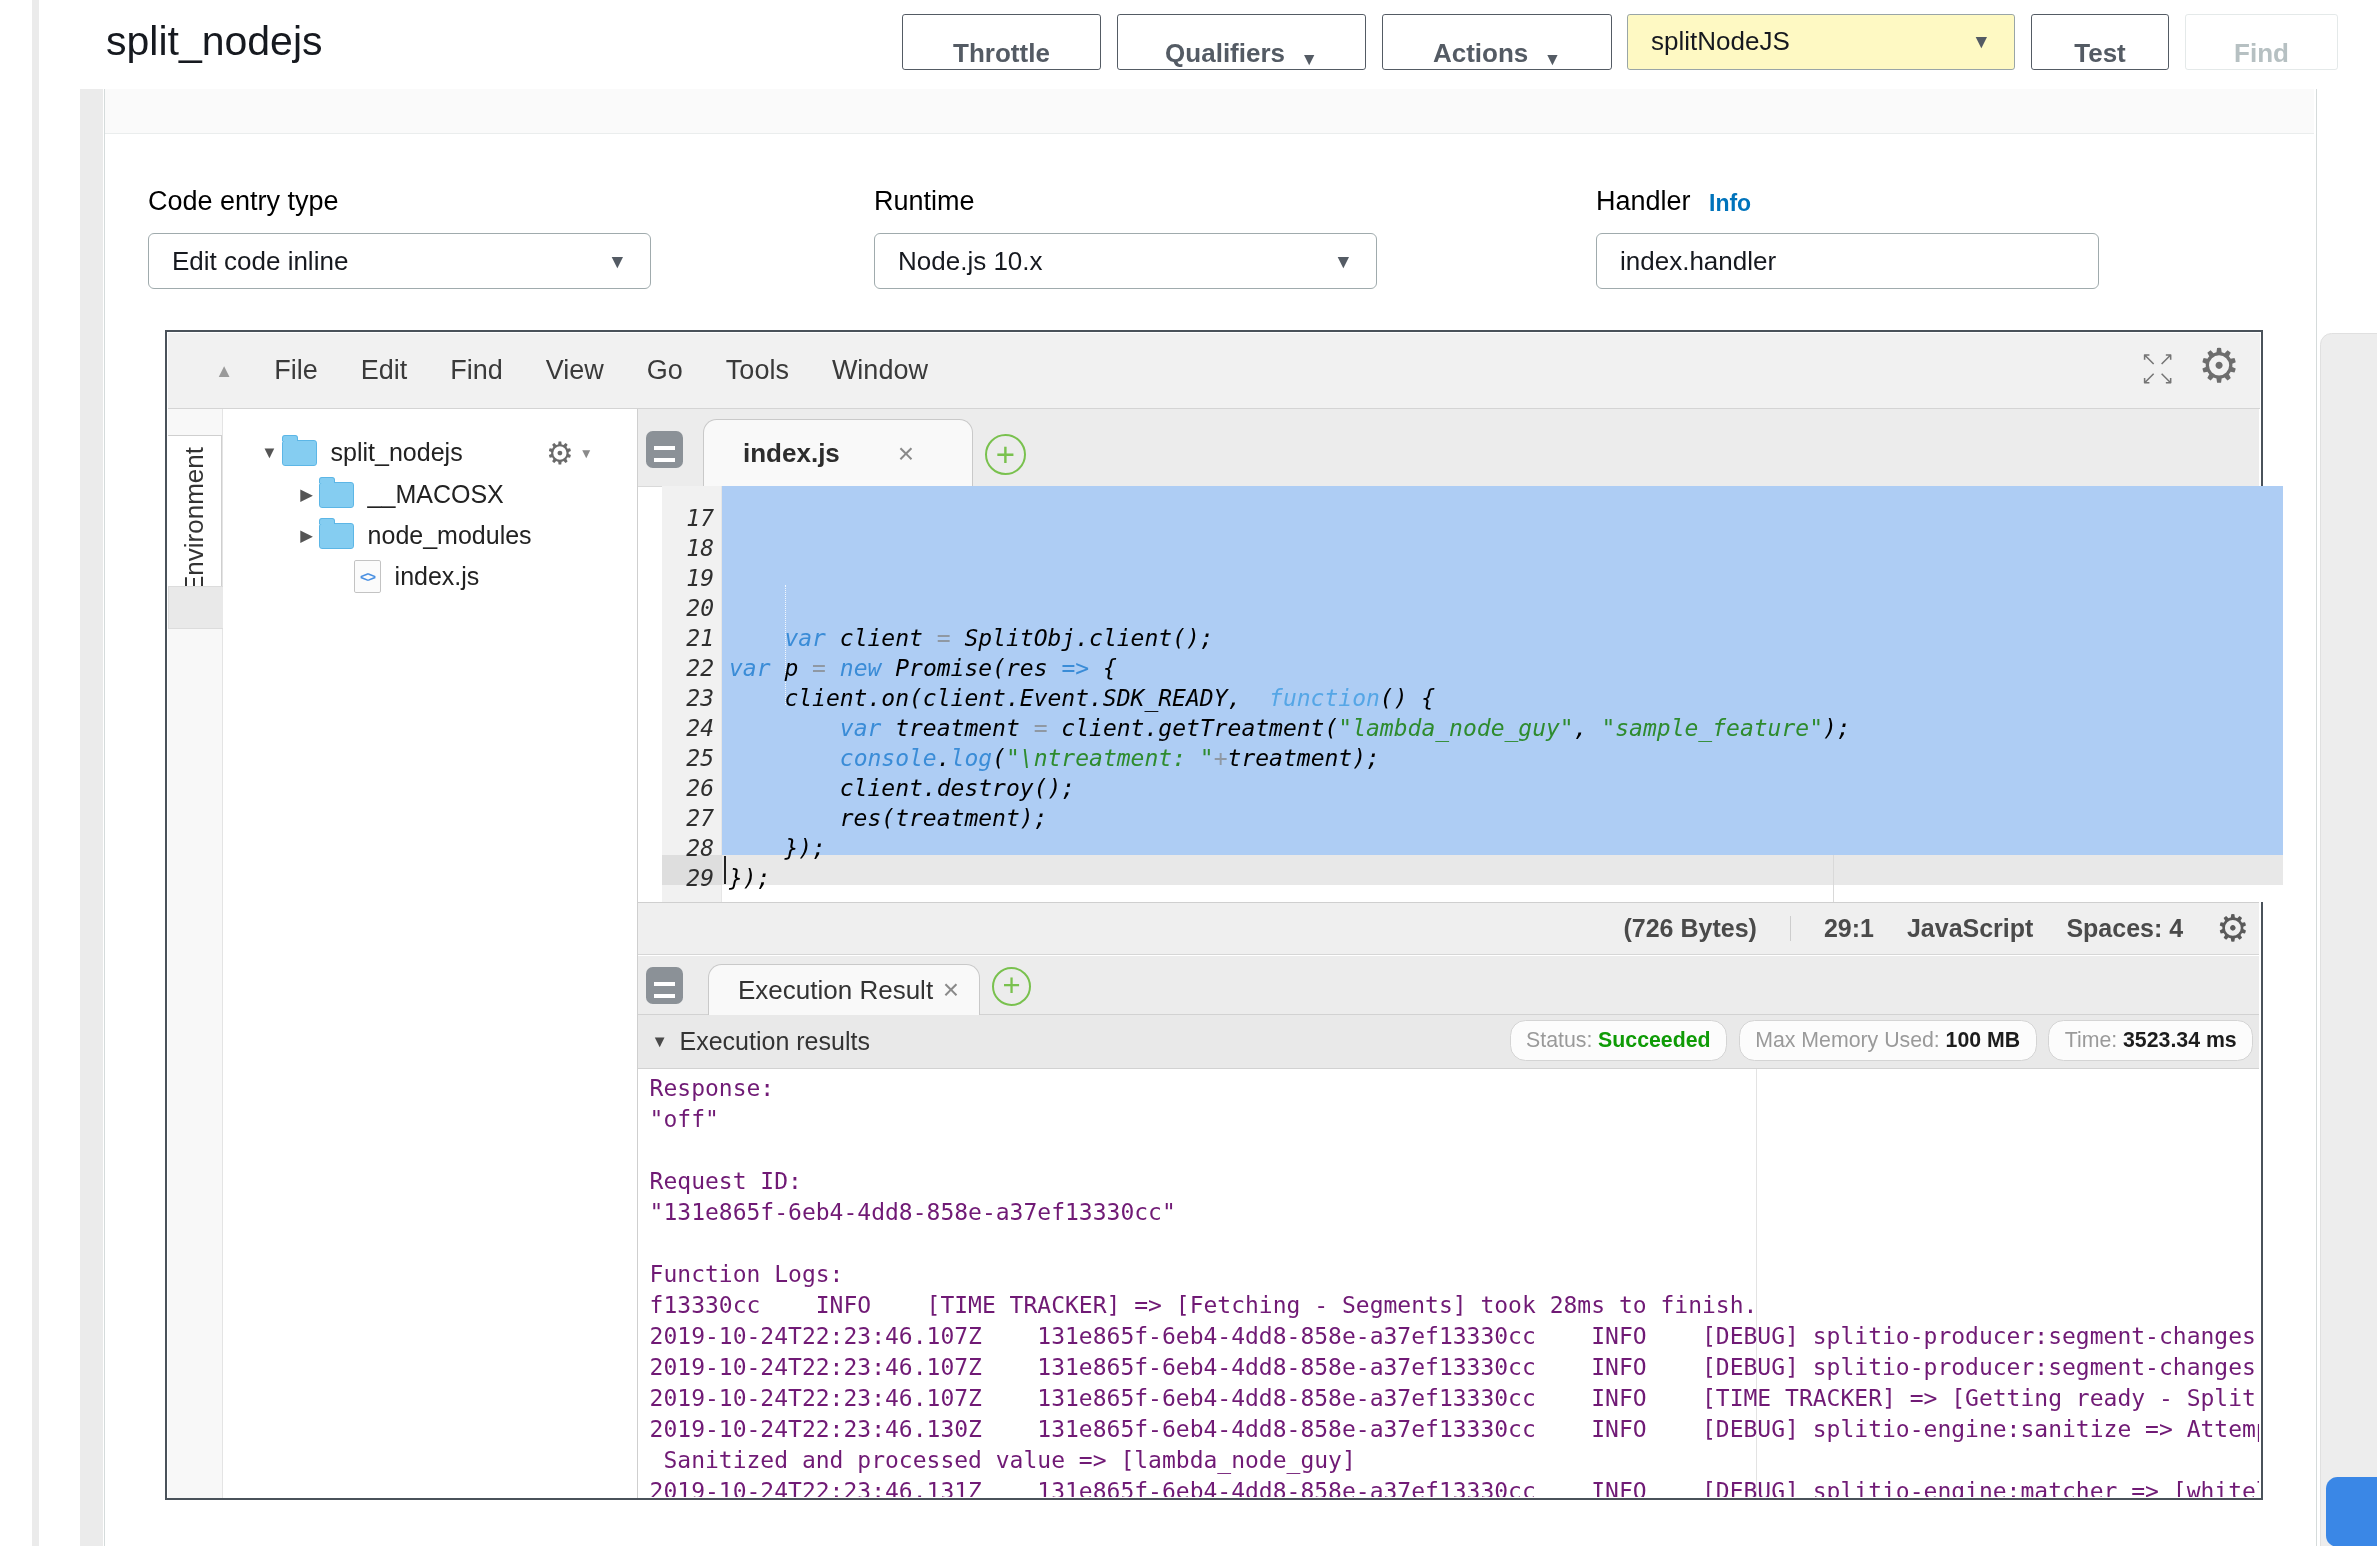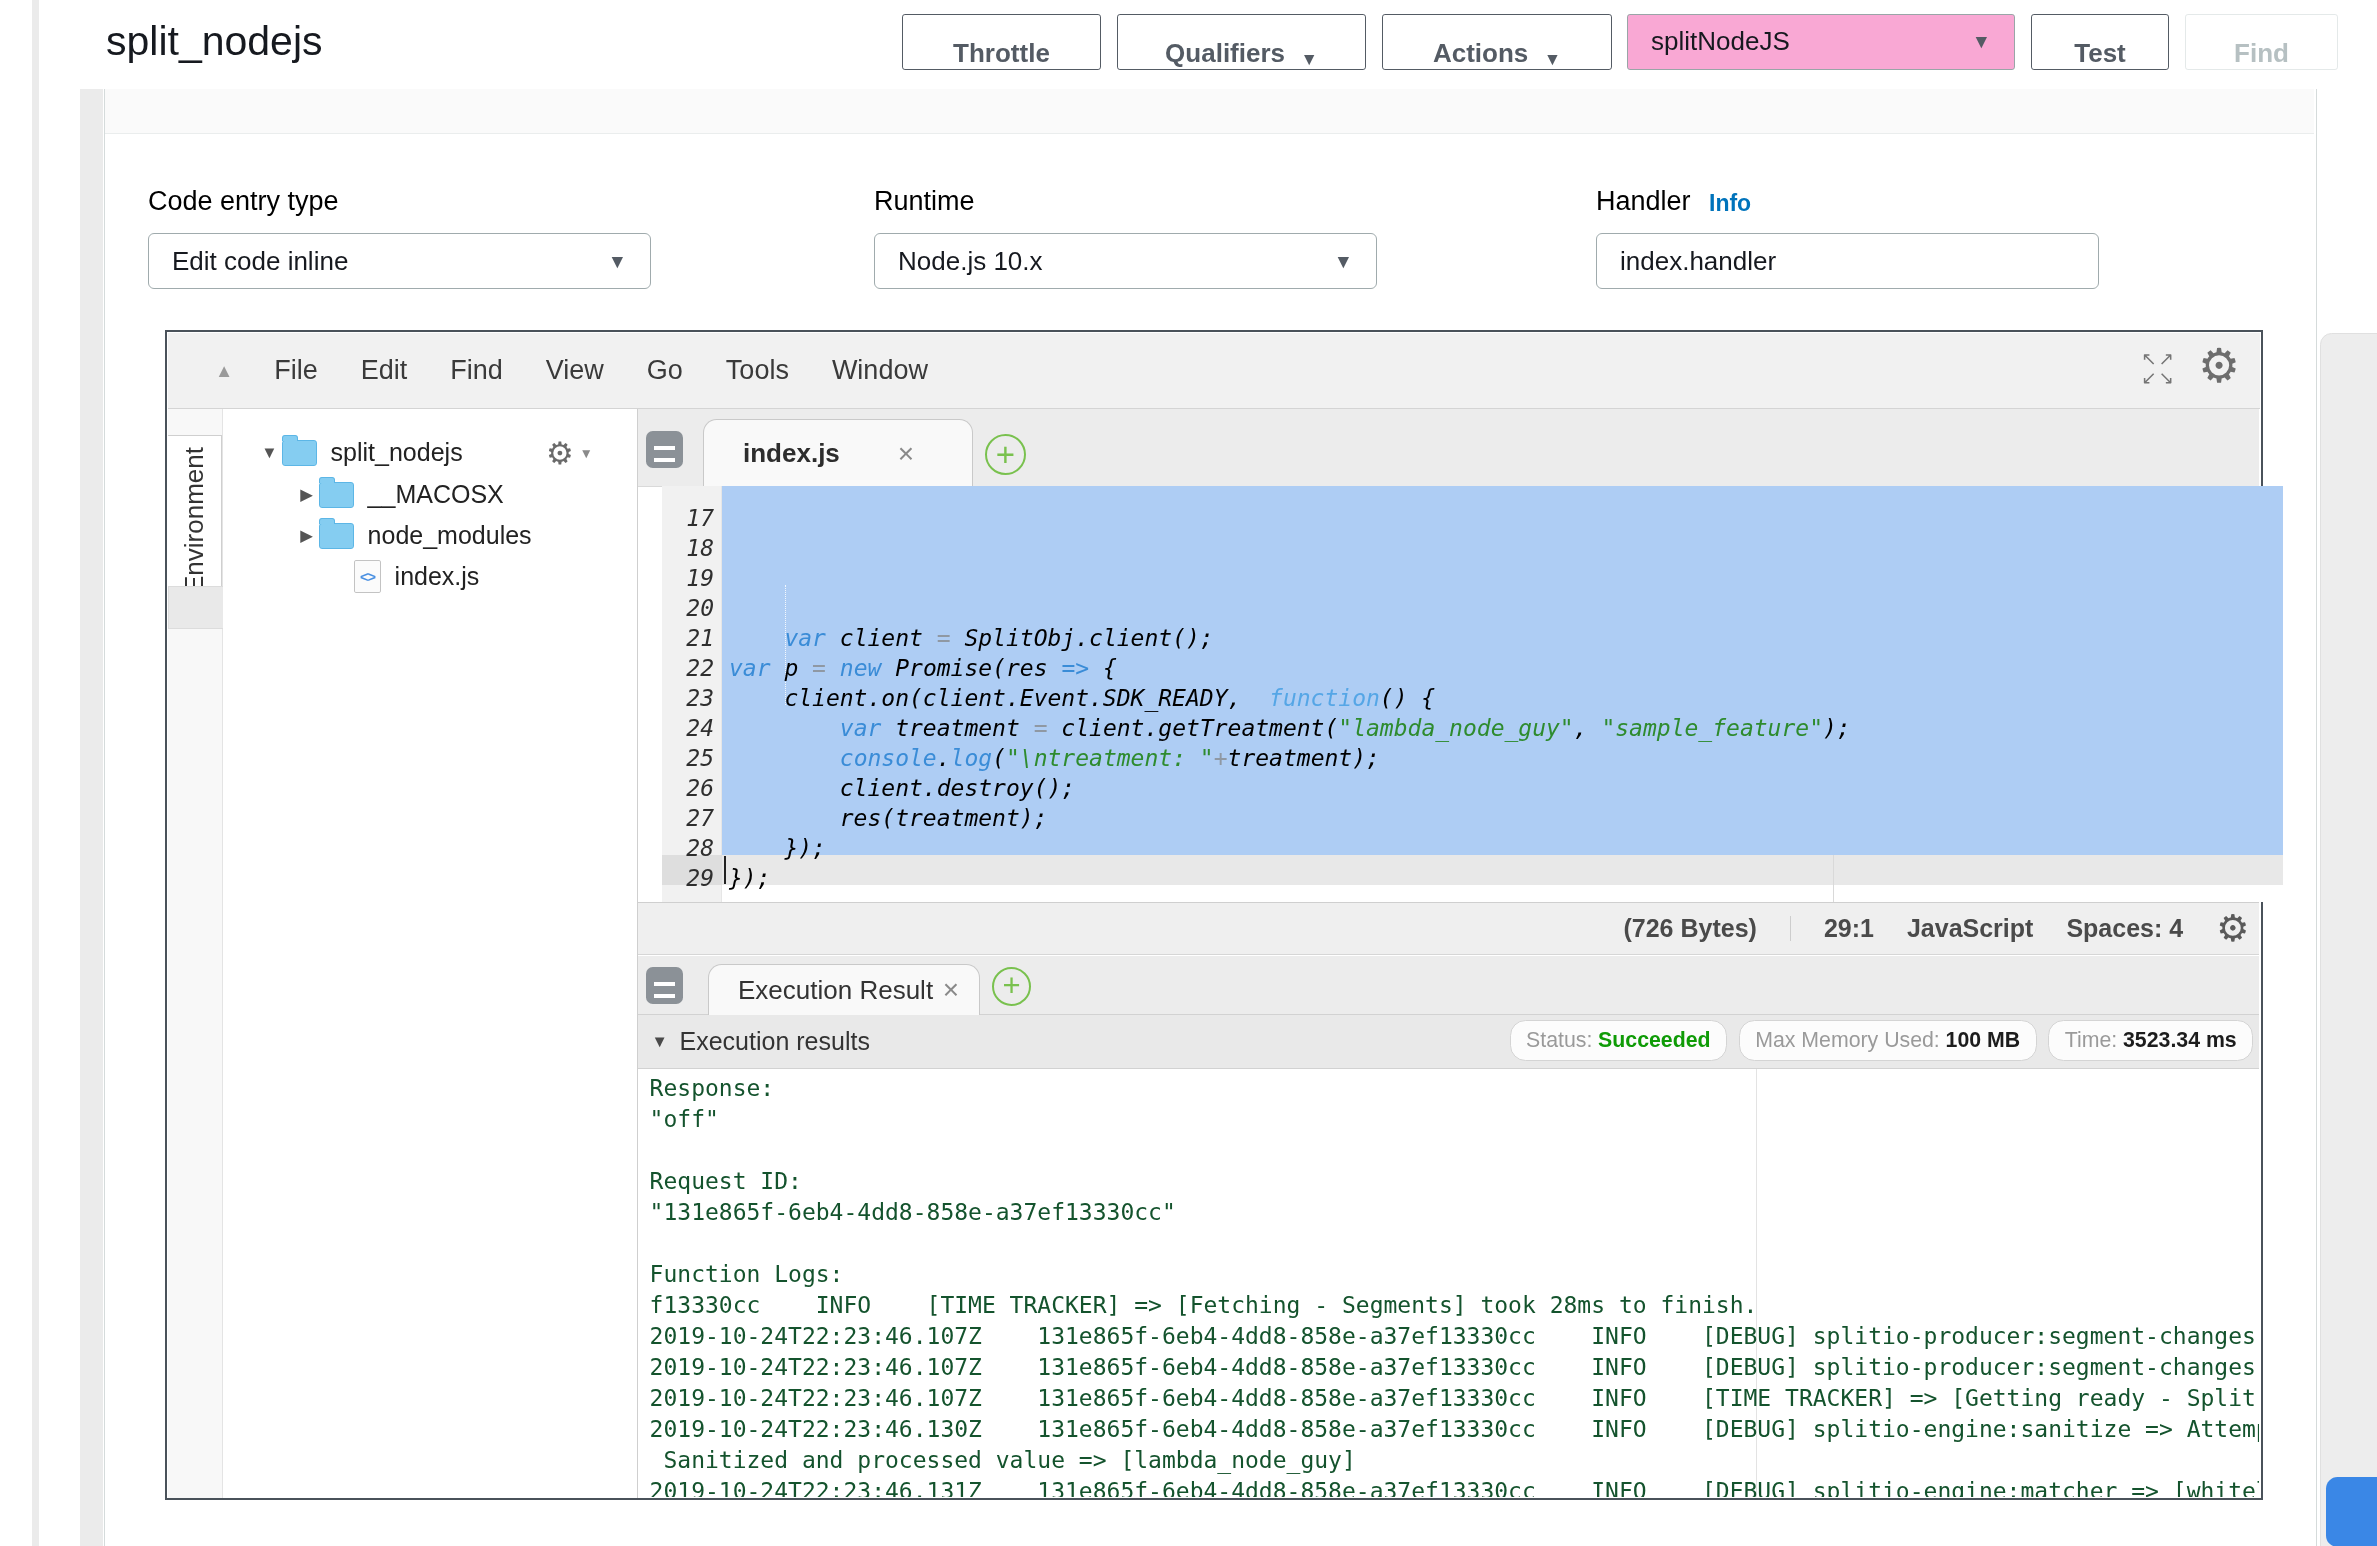--- a/index.html
+++ b/index.html
@@ -6,21 +6,21 @@
   #page{position:relative;width:2377px;height:1547px;background:#fff;overflow:hidden;
         font-family:"Liberation Sans",sans-serif;color:#16191f;}
   .abs{position:absolute;margin-left:24px;}
   
   .page-title{left:82px;top:17.5px;font-size:41px;font-weight:500;color:#16191f;}
   .hbtn{top:13.6px;height:56px;box-sizing:border-box;background:#fff;border:1.9px solid #545b64;
         border-radius:2.9px;color:#545b64;font-weight:700;font-size:26px;display:flex;
         align-items:flex-end;justify-content:center;gap:15.5px;}
   .hbtn .caret{font-size:17.5px;line-height:1;}
   .hbtn.disabled{border:1.9px solid #e4e9e9;color:#b6c0c2;}
-  .hselect{top:13.6px;height:56px;box-sizing:border-box;background:#f9a8d4;border:1px solid #99a5a7;
+  .hselect{top:13.6px;height:56px;box-sizing:border-box;background:#fef9c3;border:1px solid #99a5a7;
         border-radius:2.9px;color:#16191f;font-size:26px;display:flex;align-items:center;
         padding:0 23px;justify-content:space-between;}
   .hselect .caret{color:#545b64;font-size:19.4px;}
   
   .edge-strip{left:7.8px;top:0;width:6.8px;height:1547px;background:#ebebeb;}
   .bg-strip{left:56px;top:89px;width:23px;height:1457px;background:#ebebeb;}
   .card{left:80px;top:89px;width:2211px;height:1457px;border-left:1px solid #d5dbdb;
         border-right:1px solid #d5dbdb;background:#fff;}
   .band{left:81px;top:89px;width:2209px;height:44px;background:#fafafa;
         border-bottom:1px solid #eaeded;overflow:hidden;}
@@ -102,21 +102,21 @@
   .chead .tri{color:#4a4a4a;font-size:16.5px;margin-left:13.6px;}
   .chead .ttl{font-size:25px;color:#333;margin-left:11.6px;}
   .badges{position:absolute;right:5.8px;top:4.9px;display:flex;gap:11.6px;}
   .badge{height:41px;box-sizing:border-box;border:1.9px solid #d4d4d4;border-radius:15.5px;background:#fcfcfc;
         display:flex;align-items:center;padding:0 15.5px;font-size:21.3px;white-space:nowrap;}
   .badge .bl{color:#9a9a9a;} .badge .bv{color:#1c1c1c;font-weight:600;margin-left:5.8px;}
   .badge .bv.green{color:#0f9b06;}
   .results{left:614px;top:1069px;width:1621px;height:428px;background:#fff;overflow:hidden;}
   .print-margin-res{position:absolute;left:1118px;top:0;width:1px;height:428px;background:#e3e3e3;}
   .log-wrap{position:absolute;left:11.6px;top:3.9px;font-family:"DejaVu Sans Mono",monospace;
-        font-size:23px;color:#14532d;white-space:pre;}
+        font-size:23px;color:#701a75;white-space:pre;}
   .log-row{height:31px;line-height:31px;}
   
   .scroll-strip{left:2296px;top:333px;width:76px;height:1214px;background:#ededed;
         border:1px solid #e0e0e0;border-radius:11.6px 11.6px 0 0;box-sizing:border-box;}
   .scroll-thumb{left:2302px;top:1477px;width:64px;height:70px;background:#3a87e6;border-radius:11.6px;}
 </style>
 </head>
 <body>
 
 <div id="page">

